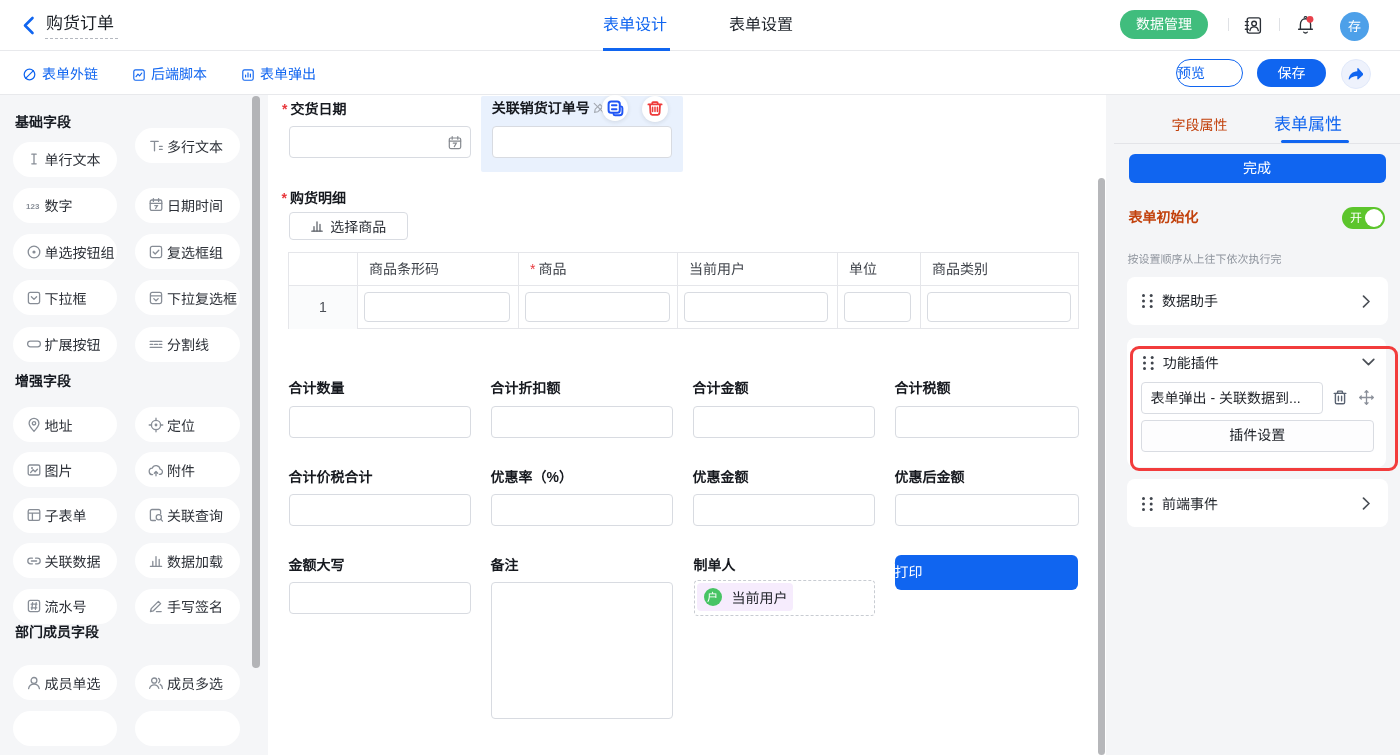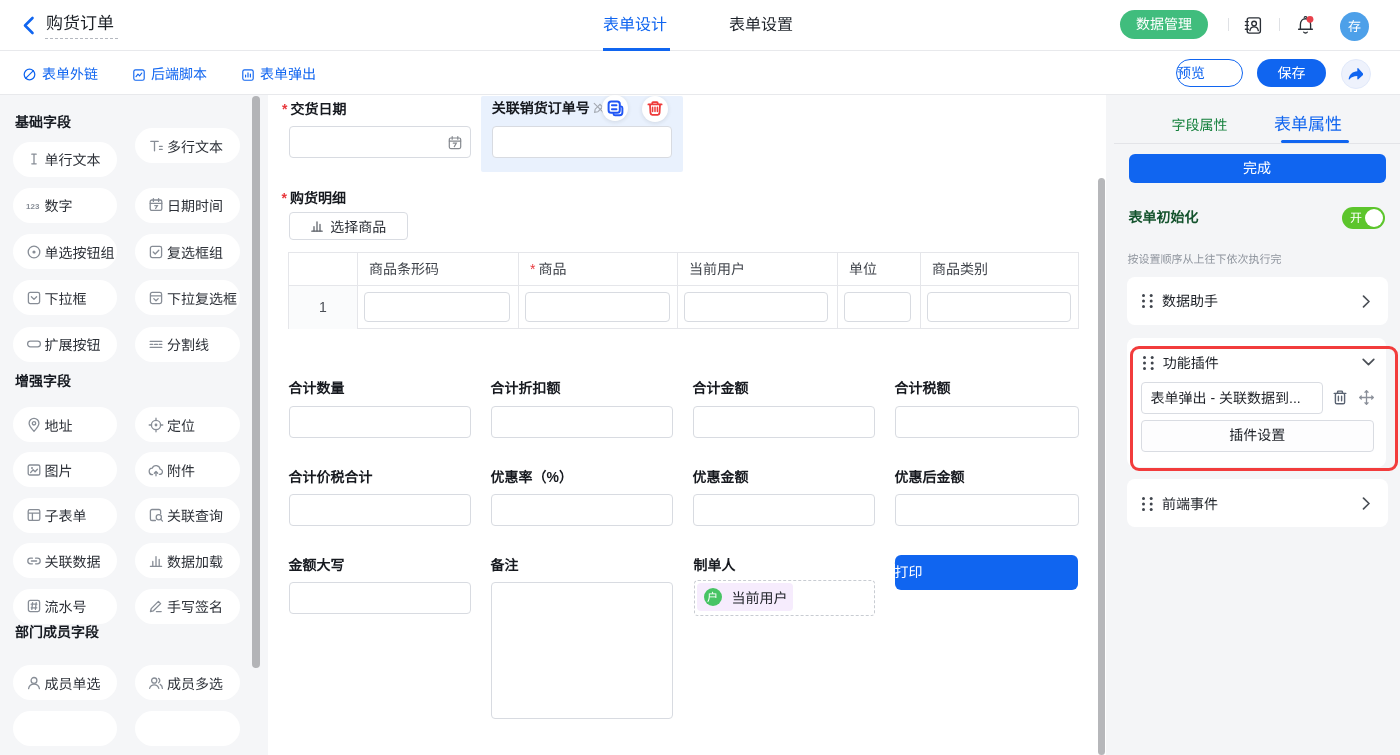--- a/index.html
+++ b/index.html
@@ -245,25 +245,25 @@
   <div class="inp" style="left:222.5px;top:487.5px;width:182px;height:137px"></div>
   <div class="abs" style="left:425.5px;top:486px;width:181.5px;height:35.5px;border:1px dashed #c8ccd2;border-radius:4px;background:#fff"></div>
   <div class="abs" style="left:428.5px;top:489.4px;width:96.5px;height:27.6px;background:#f6ecfd;border-radius:4px;display:flex;align-items:center;padding-left:7px;font-size:14px;color:#23262c">
     <div style="width:18px;height:18px;border-radius:50%;background:#47c464;color:#fff;font-size:11px;line-height:18px;text-align:center;margin-right:10px">户</div>当前用户
   </div>
   <div class="abs" style="left:626.5px;top:461px;width:183px;height:35.4px;background:#1065f0;border-radius:6px;color:#fff;font-size:14px;line-height:35.4px">打印</div>
   <div class="abs" style="left:829.5px;top:84px;width:7px;height:577px;border-radius:4px;background:#b6b7ba"></div>
 </div>
 <div id="rightbar">
   <div class="abs" style="left:8px;top:49px;width:286px;height:1px;background:#e3e4e8"></div>
-  <div class="abs" style="left:65.4px;top:24px;font-size:14px;line-height:14px;color:#15803d">字段属性</div>
+  <div class="abs" style="left:65.4px;top:24px;font-size:14px;line-height:14px;color:#c2410c">字段属性</div>
   <div class="abs blue" style="left:168px;top:24px;font-size:17px;line-height:14px">表单属性</div>
   <div class="abs" style="left:175px;top:46px;width:68px;height:3px;background:#1065f0;border-radius:1.5px"></div>
   <div class="abs" style="left:22.5px;top:60px;width:257px;height:29px;background:#1065f0;border-radius:6px;color:#fff;font-size:14px;text-align:center;line-height:29px">完成</div>
-  <div class="abs" style="left:22.5px;top:115.5px;font-size:14px;line-height:14px;font-weight:700;color:#14532d">表单初始化</div>
+  <div class="abs" style="left:22.5px;top:115.5px;font-size:14px;line-height:14px;font-weight:700;color:#c2410c">表单初始化</div>
   <div class="abs" style="left:236px;top:113px;width:43px;height:22px;border-radius:11px;background:#5cc52c">
     <div class="abs" style="left:8px;top:5px;font-size:12px;line-height:12px;color:#fff">开</div>
     <div class="abs" style="left:23px;top:2px;width:18px;height:18px;border-radius:50%;background:#fff"></div>
   </div>
   <div class="abs" style="left:21.6px;top:159.5px;font-size:11px;line-height:11px;color:#8f959e;white-space:nowrap">按设置顺序从上往下依次执行完</div>
 
   <div class="abs" style="left:21px;top:244px;width:259px;height:129px;background:#fff;border-radius:8px">
     <svg class="abs" style="left:15.8px;top:17.6px" width="11" height="14" viewBox="0 0 11 14" fill="#40454d">
         <circle cx="1.5" cy="1.5" r="1.5"></circle>
         <circle cx="9.2" cy="1.5" r="1.5"></circle>

